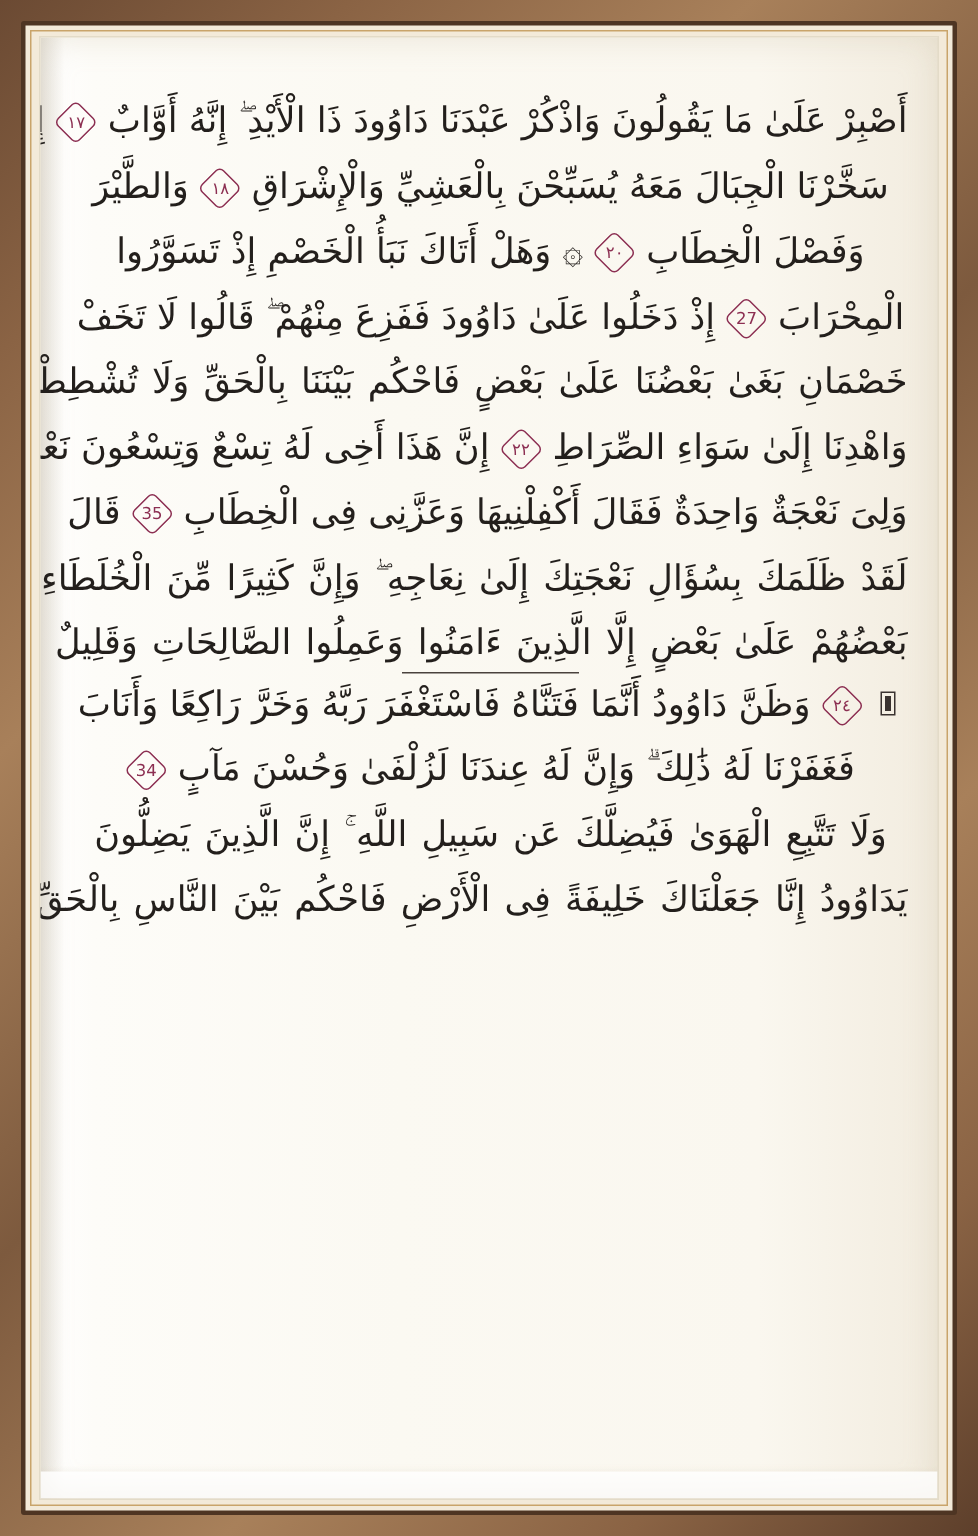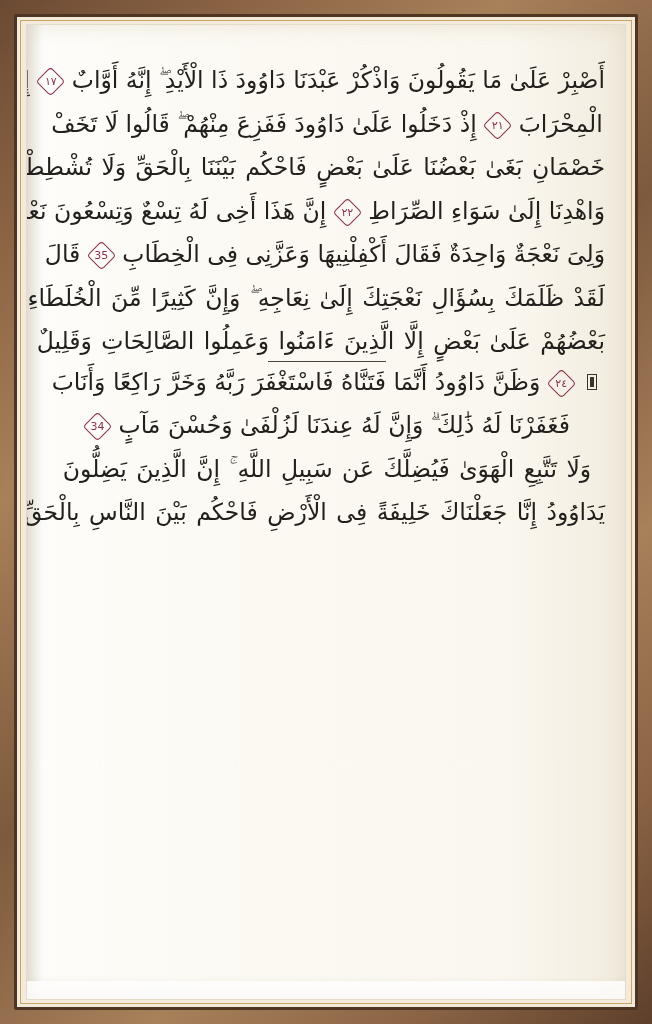--- a/index.html
+++ b/index.html
@@ -175,26 +175,36 @@
     <div id="page-shadow-left"></div>
 
     <div id="quran-text">
 
       <div class="ayah-line">
         <span>أَصْبِرْ عَلَىٰ مَا يَقُولُونَ وَاذْكُرْ عَبْدَنَا دَاوُودَ ذَا الْأَيْدِ ۖ إِنَّهُ أَوَّابٌ</span>
         <span class="ayah-num"><span>١٧</span></span>
         <span>إِنَّا</span>
       </div>
 
-
-
+      <div class="ayah-line">
+        <span>سَخَّرْنَا الْجِبَالَ مَعَهُ يُسَبِّحْنَ بِالْعَشِيِّ وَالْإِشْرَاقِ</span>
+        <span class="ayah-num"><span>١٨</span></span>
+        <span>وَالطَّيْرَ</span>
+      </div>
+
+
+      <div class="ayah-line">
+        <span>وَفَصْلَ الْخِطَابِ</span>
+        <span class="ayah-num"><span>٢٠</span></span>
+        <span>۞ وَهَلْ أَتَاكَ نَبَأُ الْخَصْمِ إِذْ تَسَوَّرُوا</span>
+      </div>
 
       <div class="ayah-line">
         <span>الْمِحْرَابَ</span>
-        <span class="ayah-num"><span>٢١</span></span>
+        <span class="ayah-num"><span>27</span></span>
         <span>إِذْ دَخَلُوا عَلَىٰ دَاوُودَ فَفَزِعَ مِنْهُمْ ۖ قَالُوا لَا تَخَفْ</span>
       </div>
 
       <div class="ayah-line stretch">
         <span>خَصْمَانِ بَغَىٰ بَعْضُنَا عَلَىٰ بَعْضٍ فَاحْكُم بَيْنَنَا بِالْحَقِّ وَلَا تُشْطِطْ</span>
       </div>
 
       <div class="ayah-line">
         <span>وَاهْدِنَا إِلَىٰ سَوَاءِ الصِّرَاطِ</span>
         <span class="ayah-num"><span>٢٢</span></span>

